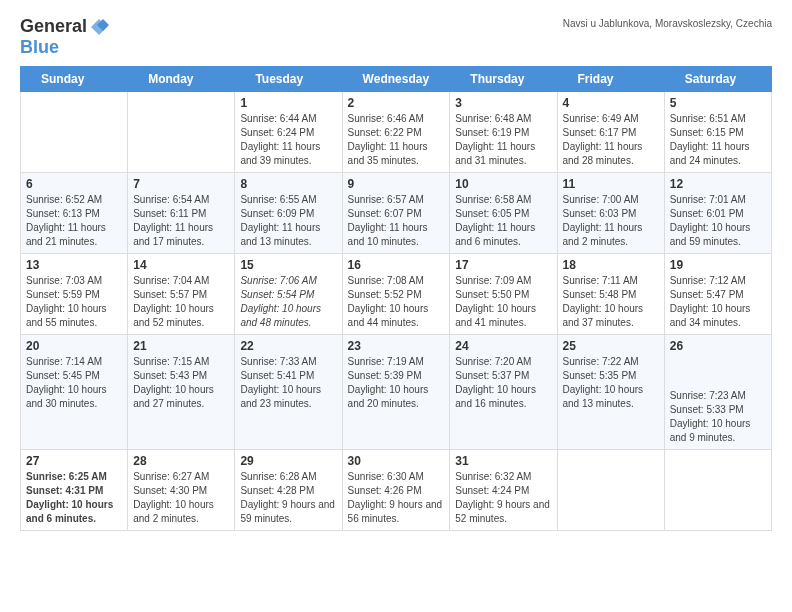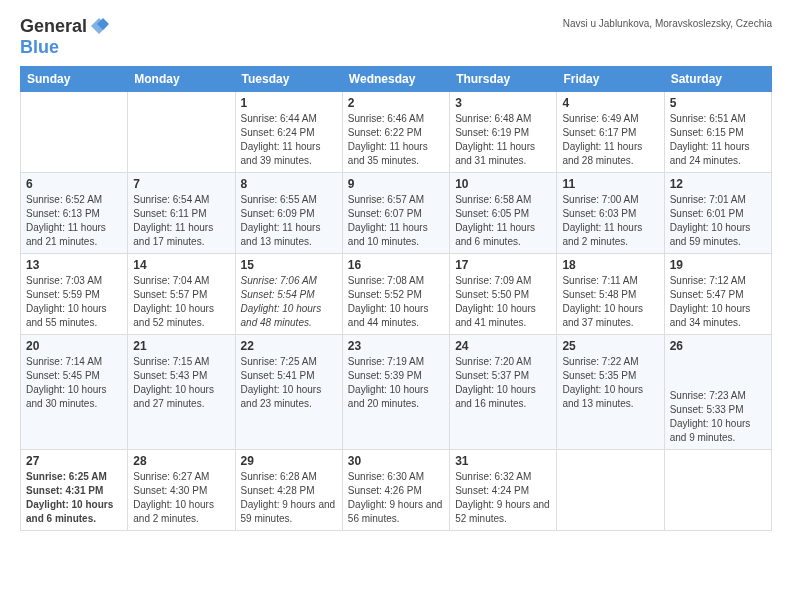--- a/index.html
+++ b/index.html
@@ -1,28 +1,28 @@
 <!DOCTYPE html>
 <html><head>
   <meta charset="utf-8">
   <style>
     * { box-sizing: border-box; margin: 0; padding: 0; }
     body { font-family: Arial, sans-serif; background: #fff; width: 792px; min-height: 612px; }
     .container { padding: 16px 20px; }
     .header { display: flex; align-items: flex-start; justify-content: space-between; margin-bottom: 8px; }
     .logo { display: flex; flex-direction: column; }
-    .logo-text { display: flex; align-items: flex-start; }
+    .logo-text { display: flex; align-items: center; }
     .logo-general { font-size: 18px; font-weight: bold; color: #333; }
     .logo-blue { font-size: 18px; font-weight: bold; color: #4a90d9; }
     .logo-icon { width: 20px; height: 20px; margin-left: 2px; }
     .title-section { text-align: right; }
     .month-title { font-size: 38px; font-weight: 300; color: #333; line-height: 1.1; }
     .location-title { font-size: 10px; color: #555; margin-top: 2px; }
     .calendar { width: 100%; border-collapse: collapse; margin-top: 6px; }
-    .calendar th { background: #4a90d9; color: #fff; text-align: left; padding: 5px 6px; font-size: 12px; font-weight: 600; border: 1px solid #4a90d9; }
+    .calendar th { background: #4a90d9; color: #fff; text-align: left; padding: 5px 20px; font-size: 12px; font-weight: 600; border: 1px solid #4a90d9; }
     .calendar td { border: 1px solid #ddd; vertical-align: top; padding: 4px 5px; width: 107px; min-height: 70px; font-size: 10px; color: #333; background: #fff; }
     .calendar tr:nth-child(even) td { background: #f5f8fc; }
     .calendar td.empty { background: #fff; }
     .day-num { font-size: 12px; font-weight: 600; color: #333; display: block; margin-bottom: 2px; }
     .day-info { font-size: 10px; color: #444; line-height: 1.4; }
   </style>
 </head>
 <body>
 
 <div class="container">
@@ -187,21 +187,21 @@
 Daylight: 10 hours and 30 minutes.</div>
           </td>
           <td>
             <span class="day-num">21</span>
             <div class="day-info" style="white-space: pre-line;">Sunrise: 7:15 AM
 Sunset: 5:43 PM
 Daylight: 10 hours and 27 minutes.</div>
           </td>
           <td>
             <span class="day-num">22</span>
-            <div class="day-info" style="white-space: pre-line;">Sunrise: 7:25 AM
+            <div class="day-info" style="white-space: pre-line;">Sunrise: 7:33 AM
 Sunset: 5:41 PM
 Daylight: 10 hours and 23 minutes.</div>
           </td>
           <td>
             <span class="day-num">23</span>
             <div class="day-info" style="white-space: pre-line;">Sunrise: 7:19 AM
 Sunset: 5:39 PM
 Daylight: 10 hours and 20 minutes.</div>
           </td>
           <td>

